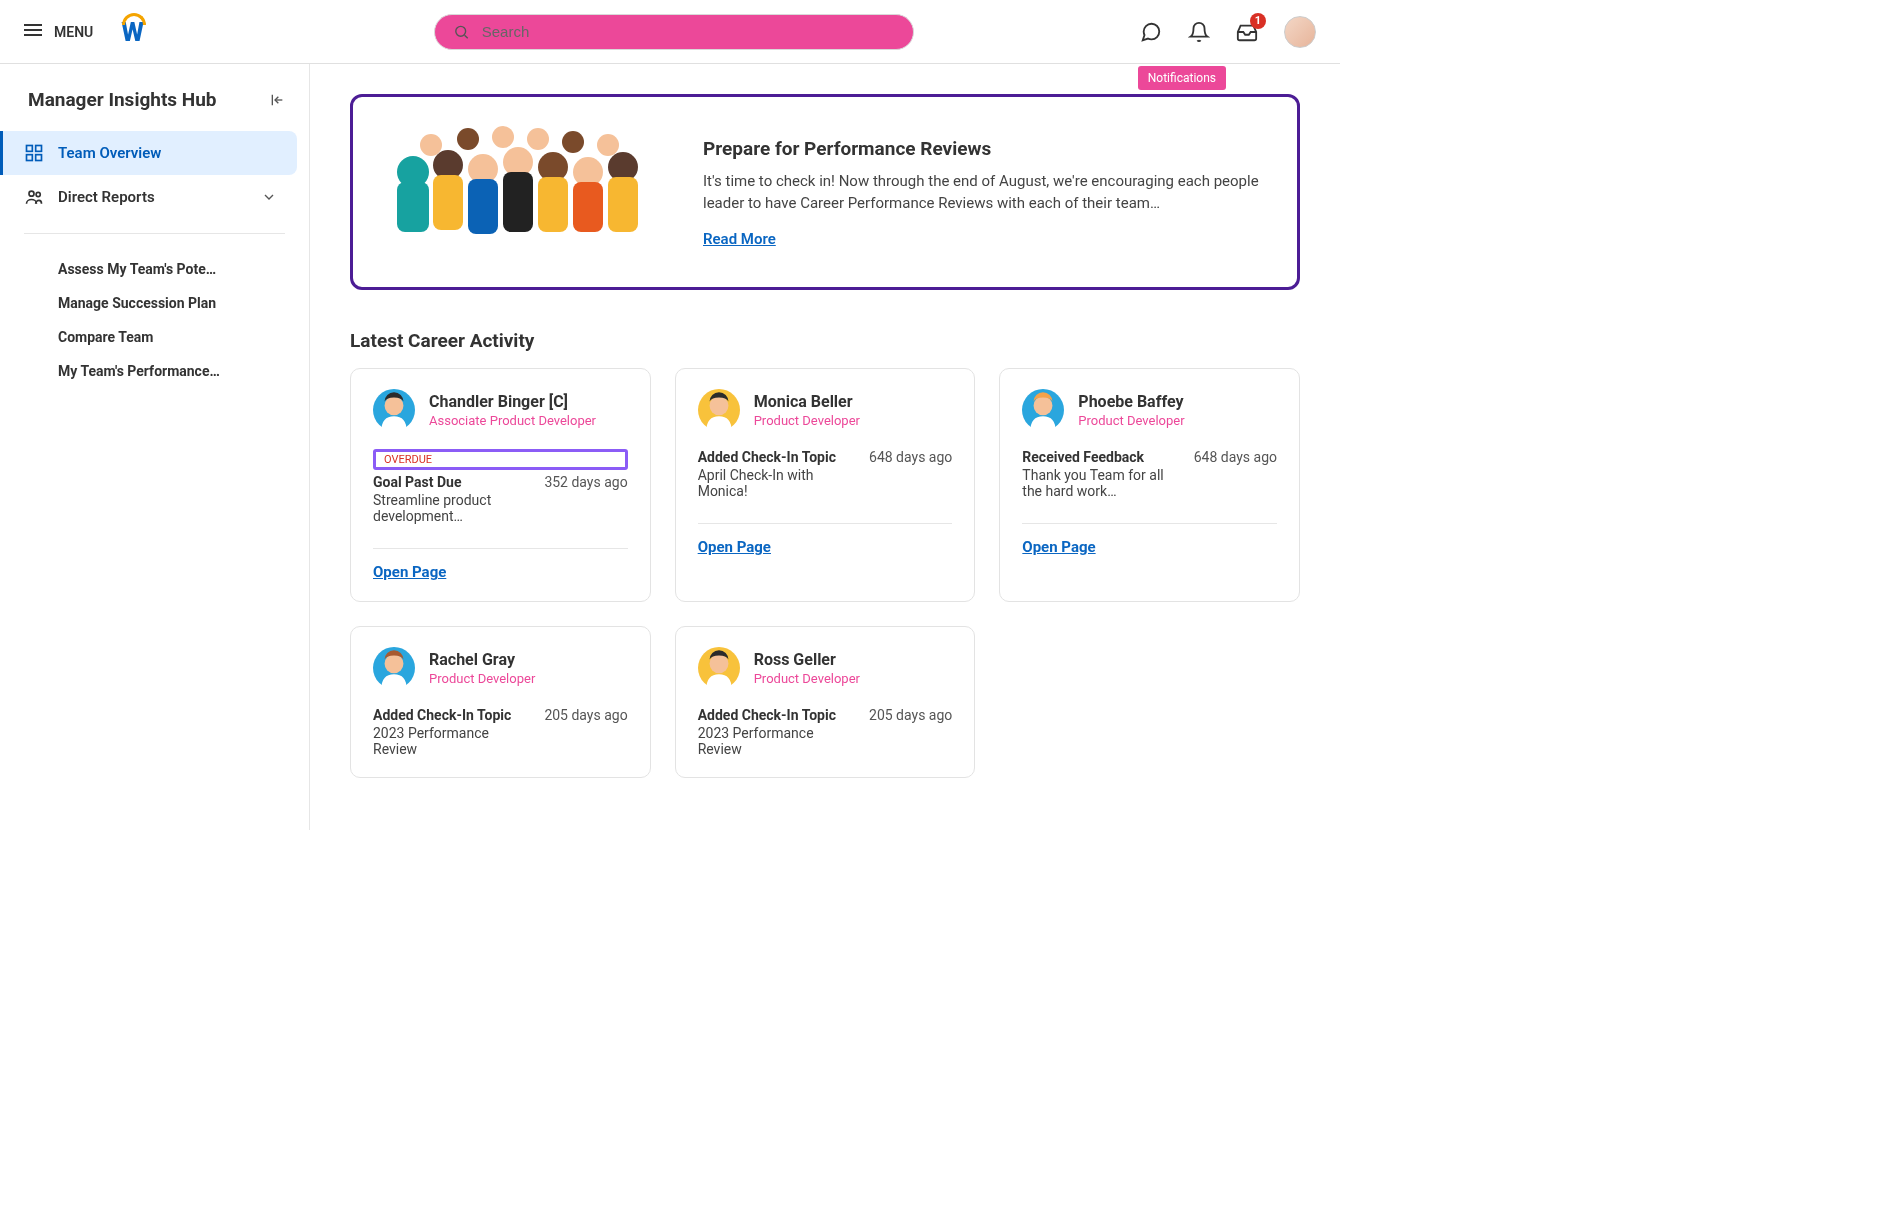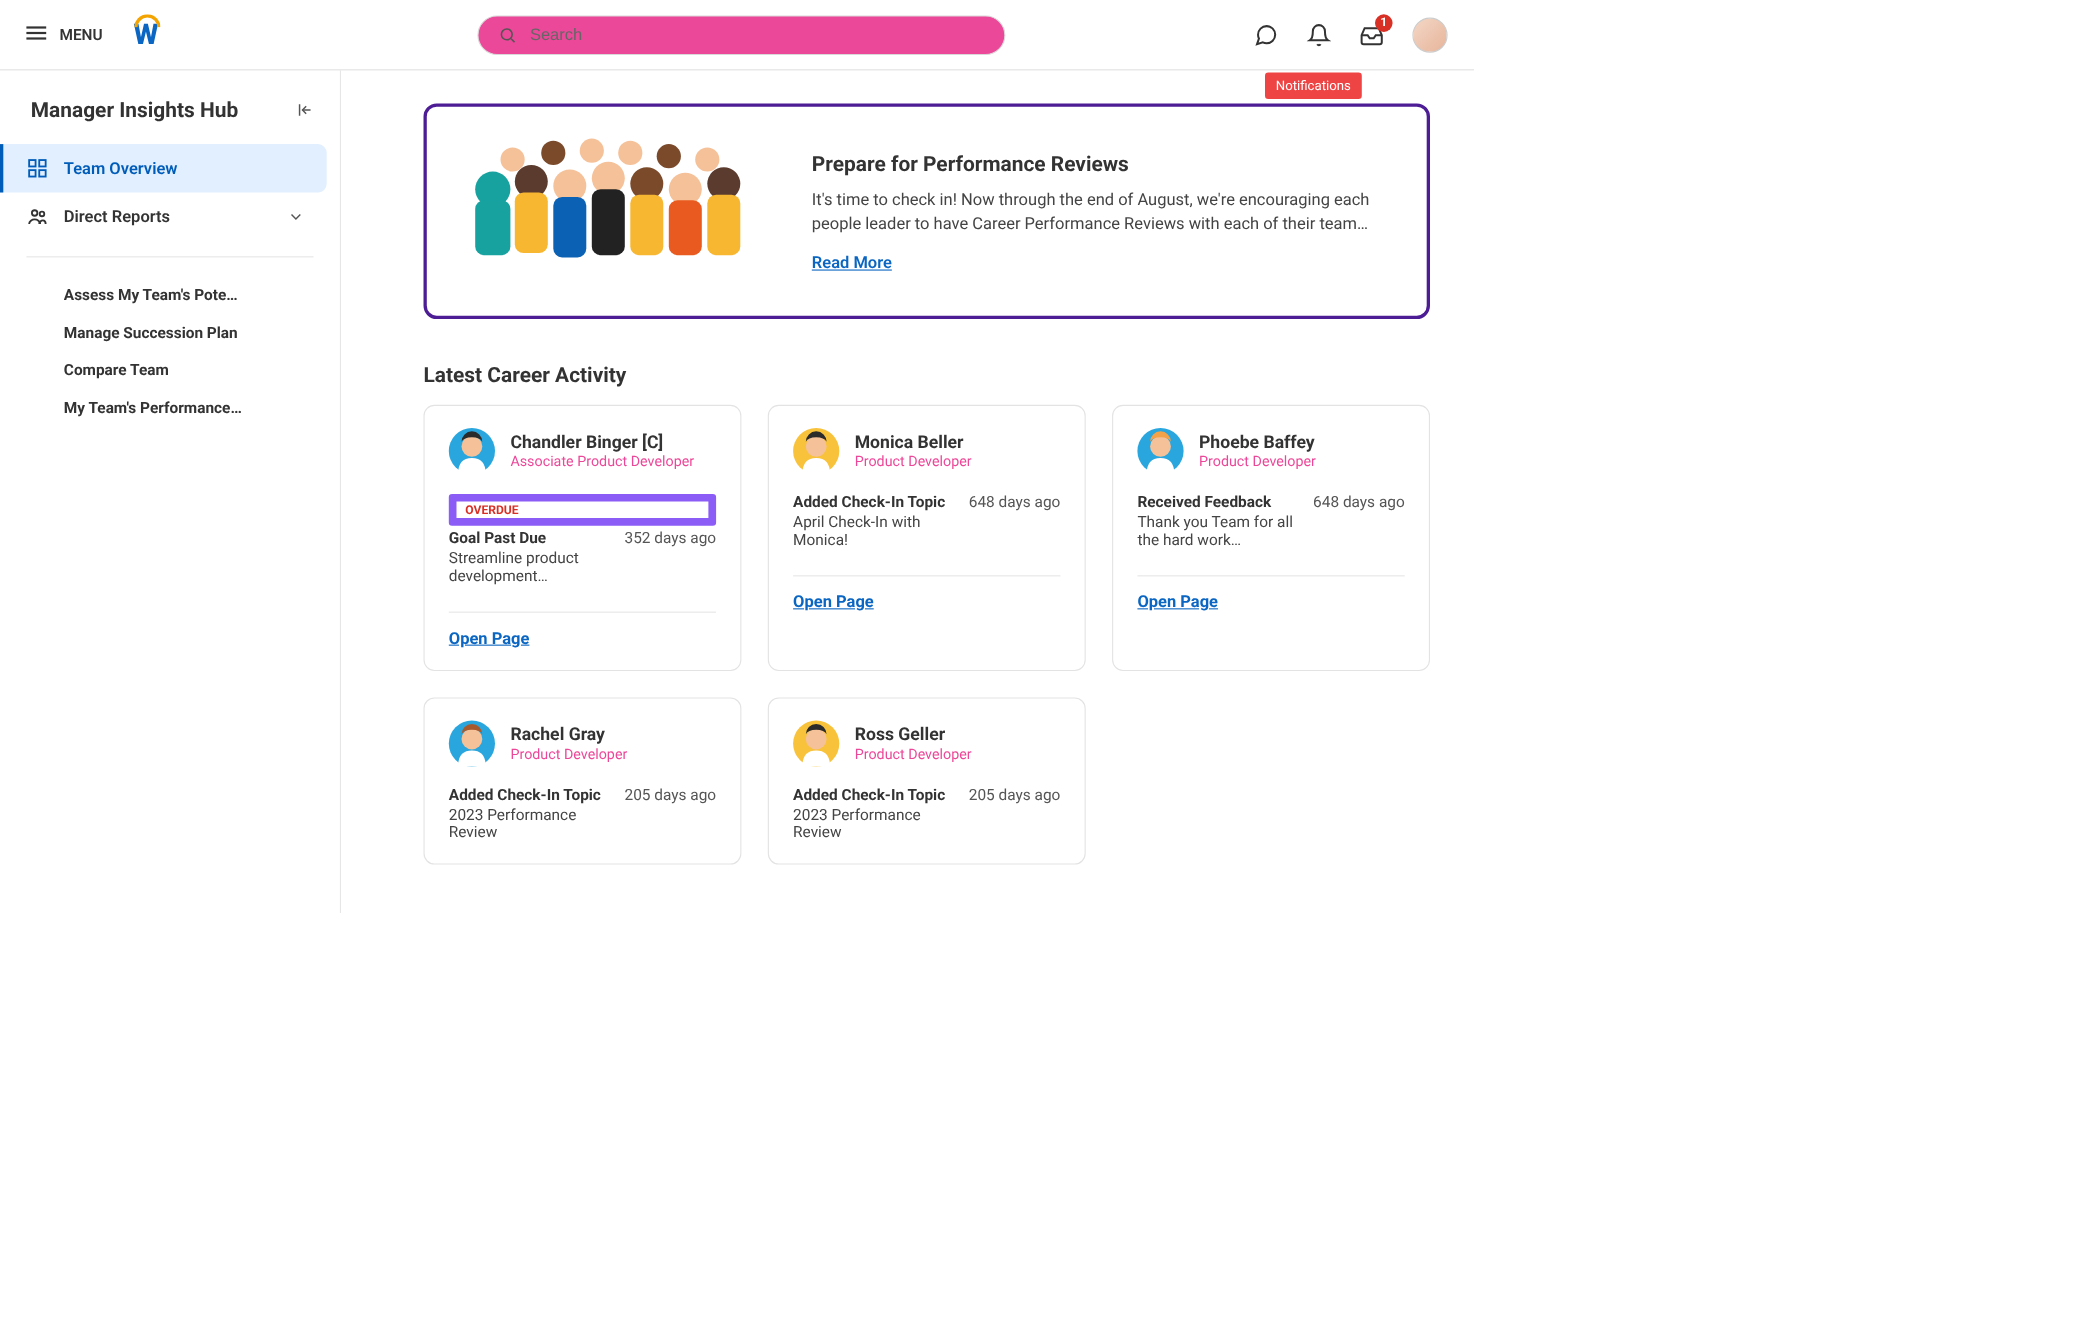--- a/index.html
+++ b/index.html
@@ -82,28 +82,28 @@
     display: flex; align-items: center; justify-content: center;
   }
   .avatar {
     width: 32px; height: 32px;
     border-radius: 50%;
     background: linear-gradient(135deg,#f3d7c6,#e7b49a);
     border: 1px solid #ccc;
   }
   .tooltip {
     position: absolute;
-    top: 66px; right: 102px;
-    background: #ef4444;
+    top: 66px; right: 114px;
+    background: #ec4899;
     color: #fff;
     font-size: 12px;
     padding: 5px 10px;
     border-radius: 3px;
   }
-  .layout { display: flex; height: calc(100% - 64px); gap: 35px; }
+  .layout { display: flex; height: calc(100% - 64px); }
   .sidebar {
     width: 310px;
     border-right: 1px solid #e6e6e6;
     padding: 24px 0;
   }
   .sidebar-head {
     display: flex; justify-content: space-between; align-items: center;
     padding: 0 24px 20px 28px;
   }
   .sidebar-head h2 { font-size: 19px; font-weight: 700; }
@@ -180,24 +180,24 @@
   .card-head { display:flex; gap:14px; align-items:center; margin-bottom:18px;}
   .avatar-sm {
     width:42px; height:42px; border-radius:50%;
     display:flex; align-items:center; justify-content:center;
     flex-shrink:0;
   }
   .card-head h4 { font-size:16px; font-weight:700; }
   .role { font-size:13px; color:#ec4899; margin-top:2px;}
   .overdue {
     display:inline-block;
-    border:7px solid #8b5cf6;
+    border:3px solid #8b5cf6;
     color:#d93025;
     font-size:11px;
-    font-weight:700;
+    font-weight:400;
     padding: 1px 8px;
     border-radius:3px;
     margin-bottom:4px;
   }
   .activity-row { display:flex; justify-content:space-between; gap:16px;}
   .activity-title { font-size:14px; font-weight:700; max-width:160px;}
   .activity-desc { font-size:14px; color:#444; margin-top:2px; max-width:160px;}
   .days { font-size:14px; color:#555; white-space:nowrap;}
   .card-divider { height:1px; background:#e6e6e6; margin: 24px 0 14px;}
   .openpage { color:#0a66c2; font-weight:700; font-size:15px; text-decoration:underline; cursor:pointer;}

